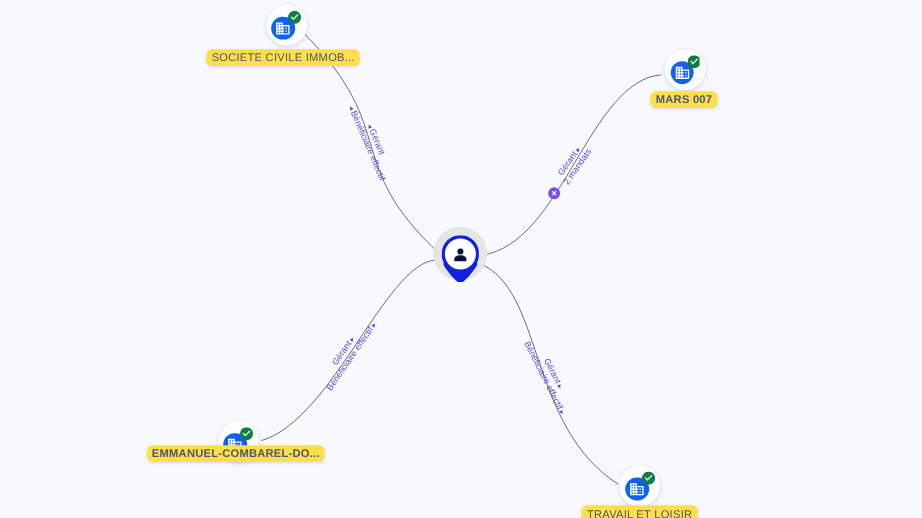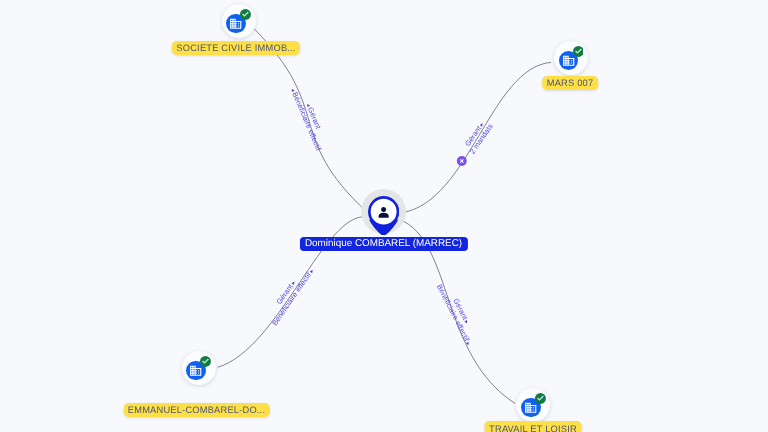--- a/index.html
+++ b/index.html
@@ -81,33 +81,33 @@
         <div class="disc"></div>
         <div class="blob"></div>
         <div class="bicon"><svg viewBox="0 0 24 24" width="13.44" height="13.44">
             <path fill="#fbfdff" d="M12 7V3H2v18h20V7H12zM6 19H4v-2h2v2zm0-4H4v-2h2v2zm0-4H4V9h2v2zm0-4H4V5h2v2zm4 12H8v-2h2v2zm0-4H8v-2h2v2zm0-4H8V9h2v2zm0-4H8V5h2v2zm10 12h-8v-2h2v-2h-2v-2h2v-2h-2V9h8v10zm-2-8h-2v2h2v-2zm0 4h-2v2h2v-2z"></path>
           </svg></div>
         <div class="check"><svg viewBox="0 0 24 24" width="10.9" height="10.9">
             <circle cx="12" cy="12" r="12" fill="#127a42"></circle>
             <path d="M9.9 17.2 L4.6 11.9 L6.6 9.9 L9.9 13.2 L17.4 5.7 L19.4 7.7 Z" fill="#bdecd2"></path>
           </svg></div>
       </div>
-      <div class="lbl" style="left: 570px; top: 75.6px;">MARS 007</div>
+      <div class="lbl" style="left: 570px; top: 75.6px; font-weight: bold;">MARS 007</div>
       <div class="node" style="left: 181.5px; top: 351px;">
         <div class="disc"></div>
         <div class="blob"></div>
         <div class="bicon"><svg viewBox="0 0 24 24" width="13.44" height="13.44">
             <path fill="#fbfdff" d="M12 7V3H2v18h20V7H12zM6 19H4v-2h2v2zm0-4H4v-2h2v2zm0-4H4V9h2v2zm0-4H4V5h2v2zm4 12H8v-2h2v2zm0-4H8v-2h2v2zm0-4H8V9h2v2zm0-4H8V5h2v2zm10 12h-8v-2h2v-2h-2v-2h2v-2h-2V9h8v10zm-2-8h-2v2h2v-2zm0 4h-2v2h2v-2z"></path>
           </svg></div>
         <div class="check"><svg viewBox="0 0 24 24" width="10.9" height="10.9">
             <circle cx="12" cy="12" r="12" fill="#127a42"></circle>
             <path d="M9.9 17.2 L4.6 11.9 L6.6 9.9 L9.9 13.2 L17.4 5.7 L19.4 7.7 Z" fill="#bdecd2"></path>
           </svg></div>
       </div>
-      <div class="lbl" style="left: 196.5px; top: 403px;">EMMANUEL-COMBAREL-DO...</div>
+      <div class="lbl" style="left: 196.5px; top: 371px; font-weight: bold;">EMMANUEL-COMBAREL-DO...</div>
       <div class="node" style="left: 516.4px; top: 388px;">
         <div class="disc"></div>
         <div class="blob"></div>
         <div class="bicon"><svg viewBox="0 0 24 24" width="13.44" height="13.44">
             <path fill="#fbfdff" d="M12 7V3H2v18h20V7H12zM6 19H4v-2h2v2zm0-4H4v-2h2v2zm0-4H4V9h2v2zm0-4H4V5h2v2zm4 12H8v-2h2v2zm0-4H8v-2h2v2zm0-4H8V9h2v2zm0-4H8V5h2v2zm10 12h-8v-2h2v-2h-2v-2h2v-2h-2V9h8v10zm-2-8h-2v2h2v-2zm0 4h-2v2h2v-2z"></path>
           </svg></div>
         <div class="check"><svg viewBox="0 0 24 24" width="10.9" height="10.9">
             <circle cx="12" cy="12" r="12" fill="#127a42"></circle>
             <path d="M9.9 17.2 L4.6 11.9 L6.6 9.9 L9.9 13.2 L17.4 5.7 L19.4 7.7 Z" fill="#bdecd2"></path>
           </svg></div>
@@ -119,14 +119,13 @@
   <div class="center-pin" id="c-pin" style="left: 367.75px; top: 196.1px;">
     <svg viewBox="0 0 31.3 39.4" width="31.3" height="39.4">
       <path d="M15.65,39.4 C15.65,43.36 -1.73,23.49 1.96,23.23 A15.65,15.65 0 1 1 29.34,23.23 C33.03,23.49 15.65,43.36 15.65,39.4 Z" fill="#1120dc"></path>
       <circle cx="15.65" cy="15.65" r="12.95" fill="#fcfdfe"></circle>
       <g fill="#061038">
         <circle cx="15.65" cy="13.6" r="2.5"></circle>
         <path d="M15.65 16.8 c-3.3 0 -5.05 1.7 -5.05 3.3 v1.6 h10.1 v-1.6 c0 -1.6 -1.75 -3.3 -5.05 -3.3 z"></path>
       </g>
     </svg>
   </div>
-  <div class="center-lbl" id="c-lbl" style="left: 383.5px; top: 236.6px;">Dominique COMBAREL (MARREC)</div>
 </div>
 
 </body></html>

